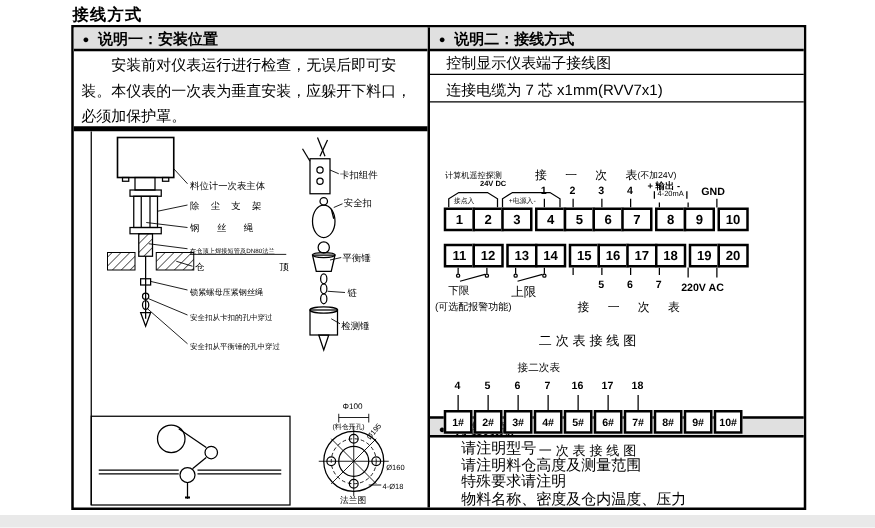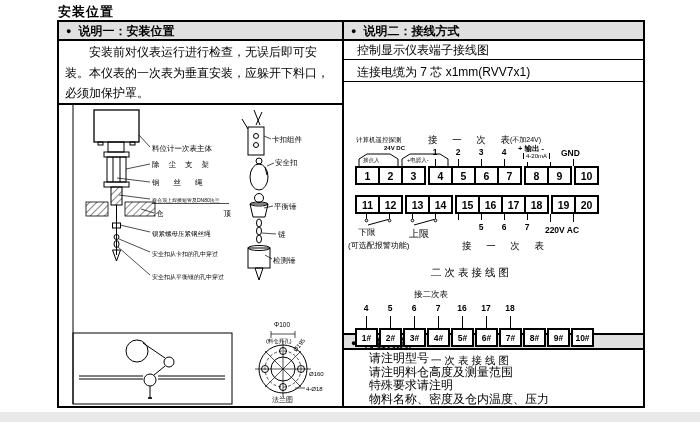--- a/index.html
+++ b/index.html
@@ -4,21 +4,21 @@
 <style>
   html,body{margin:0;padding:0;background:#fff;}
   body{width:700px;height:422px;position:relative;font-family:"Liberation Sans","DejaVu Sans",sans-serif;color:#000;overflow:hidden;}
   .abs{position:absolute;}
   .doc-title{position:absolute;left:58px;top:3px;font-size:13px;font-weight:bold;letter-spacing:1px;}
   .sheet{position:absolute;left:57px;top:20px;width:588px;height:388px;border:2px solid #000;box-sizing:border-box;display:flex;background:#fff;}
   .col-left{width:285px;border-right:2px solid #000;box-sizing:border-box;display:flex;flex-direction:column;}
   .col-right{flex:1;display:flex;flex-direction:column;position:relative;}
   .sec-head{height:19px;box-sizing:border-box;background:#e0e0e0;border-bottom:2px solid #000;font-size:12px;font-weight:bold;padding:1px 0 0 7px;white-space:nowrap;}
   .bullet{font-size:9px;vertical-align:1px;margin-right:7px;}
-  .intro{height:64px;box-sizing:border-box;border-bottom:2px solid #000000;font-size:12px;line-height:20.5px;padding:1px 6px 0 6px;text-indent:2em;}
+  .intro{height:64px;box-sizing:border-box;border-bottom:4px solid #000000;font-size:12px;line-height:20.5px;padding:1px 6px 0 6px;text-indent:2em;}
   .rrow{height:19px;box-sizing:border-box;border-bottom:1px solid #000;font-size:12px;padding:1px 0 0 13px;}
   .rrow2{height:24px;box-sizing:border-box;border-bottom:1px solid #000;font-size:12px;padding:4px 0 0 13px;}
   .wiring{height:248px;position:relative;box-sizing:border-box;margin-top:44px;}
   .order-head{height:17px;border-top:0;border-bottom:2px solid #000;padding-top:0px;}
   .order-head2{border-top:2px solid #000;margin-top:-2px;}
   .order-notes{flex:1;font-size:12px;line-height:13.5px;padding:2px 0 0 13px;margin-left:12px;}
   .diagram-area{flex:1;position:relative;}
   .strip{position:absolute;display:flex;}
   .tcell{width:21px;height:15px;box-sizing:content-box;border:2px solid #000;margin-left:-2px;display:flex;align-items:center;justify-content:center;font-size:10.5px;font-weight:bold;background:#fff;}
   .strip .tcell:first-child{margin-left:0;}
@@ -29,21 +29,21 @@
   .numrow-n{position:absolute;width:12px;text-align:center;font-size:8.5px;font-weight:bold;}
   .n3{width:14px;}
   .cap{position:absolute;left:10px;width:235px;text-align:center;font-size:10.5px;letter-spacing:3px;}
   .ma-box{border-left:1px solid #000;border-right:1px solid #000;padding:0 2px;}
   .bottom-bar{position:absolute;left:0;top:412px;width:700px;height:10px;background:#e9e9e9;}
   svg text{font-family:"Liberation Sans","DejaVu Sans",sans-serif;}
 </style>
 </head>
 <body>
 
-<div class="doc-title">安装位置</div>
+<div class="doc-title">接线方式</div>
 
 <div class="sheet">
 
   <div class="col-left">
     <div class="sec-head">
       <span class="bullet">●</span><span>说明一：安装位置</span>
     </div>
     <div class="intro">安装前对仪表运行进行检查，无误后即可安装。本仪表的一次表为垂直安装，应躲开下料口，必须加保护罩。</div>
     <div class="diagram-area">
       <svg width="285" height="301" viewBox="0 0 285 301">

